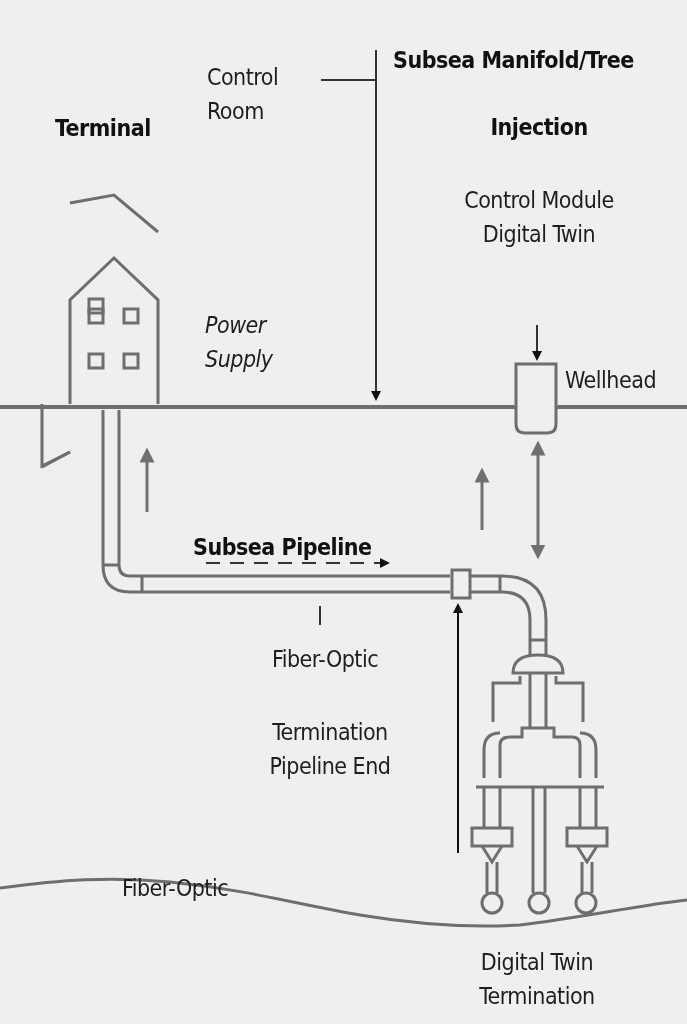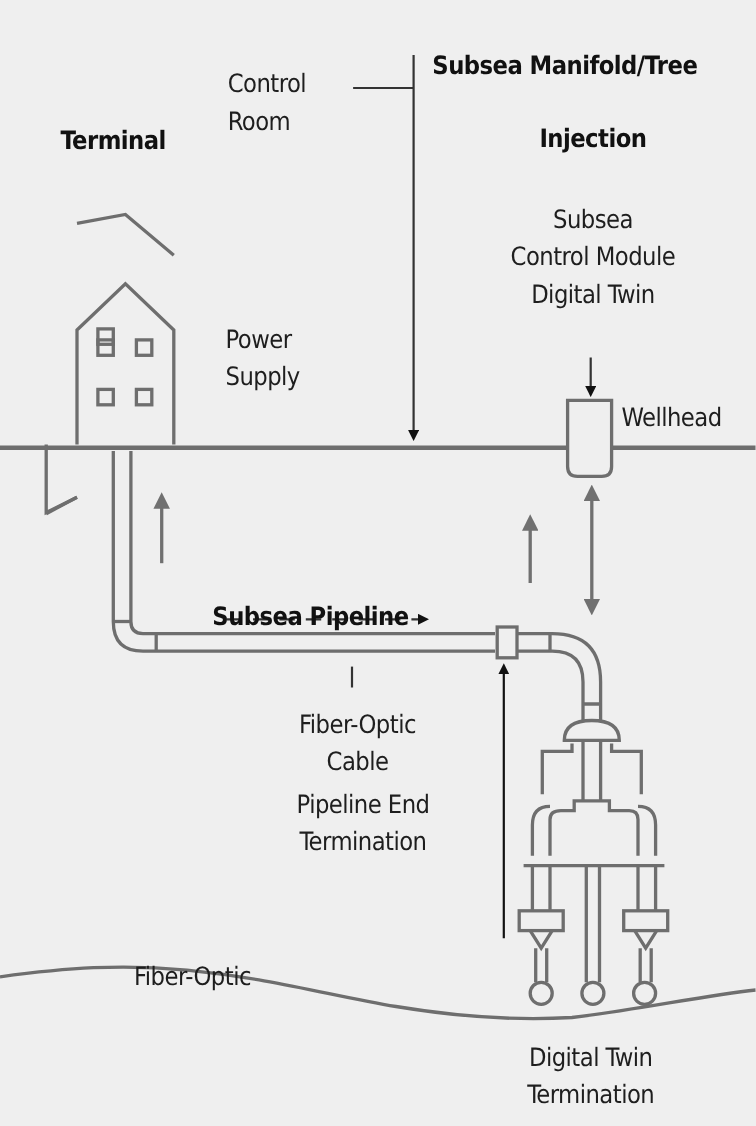--- a/index.html
+++ b/index.html
@@ -115,46 +115,44 @@
 
 <div class="lbl bold" style="left:55px; top:111px;">
   <span>Terminal</span>
 </div>
 
 <div class="lbl bold" style="left:447px; top:110px; width:184px;">
   <span>Injection</span>
 </div>
 
 <div class="lbl" style="left:436px; top:183px; width:206px;">
-  <span>Subsea</span>
   <span>Control Module</span>
   <span>Digital Twin</span>
 </div>
 
-<div class="lbl left" style="left:205px; top:292px;">
+<div class="lbl left" style="left:205px; top:308px;font-style:italic;">
   <span>Power</span>
   <span>Supply</span>
 </div>
 
 <div class="lbl left" style="left:565px; top:363px;">
   <span>Wellhead</span>
 </div>
 
-<div class="lbl bold" style="left:193px; top:544px;">
+<div class="lbl bold" style="left:193px; top:530px;">
   <span>Subsea Pipeline</span>
 </div>
 
 <div class="lbl" style="left:240px; top:642px; width:170px;">
   <span>Fiber-Optic</span>
-  <span>Cable</span>
 </div>
 
 <div class="lbl" style="left:235px; top:715px; width:190px;">
+  <span>Termination</span>
   <span>Pipeline End</span>
-  <span>Termination</span>
 </div>
 
 <div class="lbl" style="left:95px; top:871px; width:160px;">
   <span>Fiber-Optic</span>
 </div>
 
 <div class="lbl" style="left:452px; top:945px; width:170px;">
   <span>Digital Twin</span>
   <span>Termination</span>
 </div>

